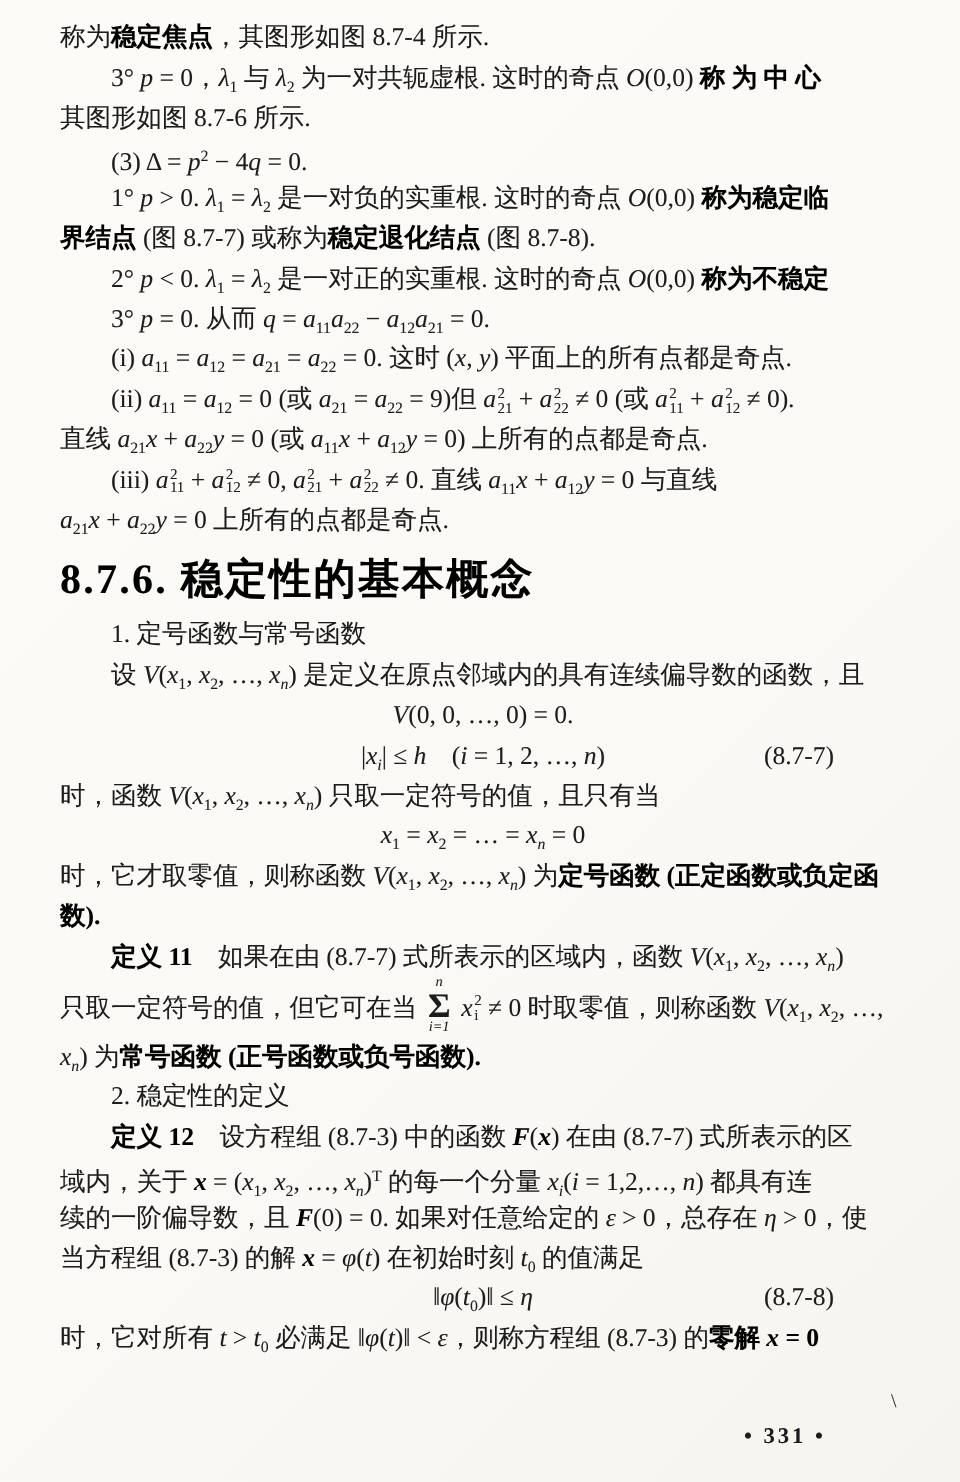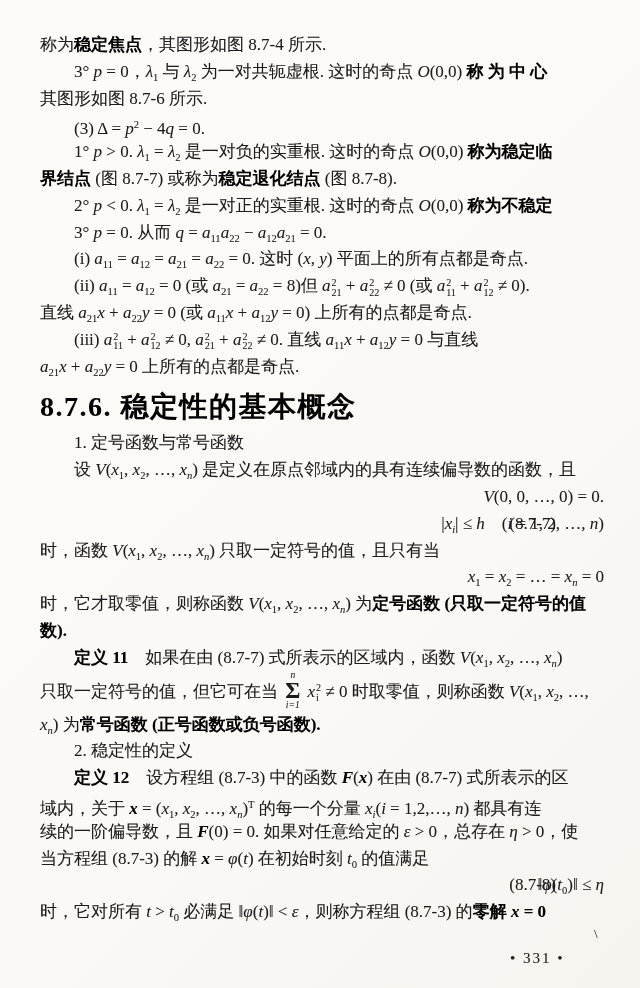--- a/index.html
+++ b/index.html
@@ -5,58 +5,58 @@
   html,body{margin:0;padding:0;}
   body{width:640px;height:988px;background:#eceae6;}
   #page{
     position:relative;width:640px;height:988px;overflow:hidden;
     background:linear-gradient(135deg,#fcfbf8 0%,#faf9f5 60%,#f5f4ef 100%);
     color:#1c1c1c;
     font-family:"Liberation Serif","DejaVu Serif",serif;
     font-size:17px;
     text-shadow:0.2px 0.2px 0 rgba(30,30,30,0.25);
   }
-  #doc{position:absolute;left:40px;right:36px;top:32px;}
+  #doc{position:absolute;left:40px;right:36px;top:12px;}
   .line{height:26.8px;line-height:26.8px;white-space:nowrap;}
   .line.indent{padding-left:34px;}
-  .line.center{text-align:right;position:relative;}
+  .line.center{text-align:center;position:relative;}
   .line.tall{height:40px;line-height:40px;}
   .line.heading{height:32px;line-height:32px;font-size:28px;font-weight:bold;
     margin:11px 0 7px 0;letter-spacing:1.5px;}
   .b{font-weight:bold;color:#000;}
   .it{font-style:italic;}
   .sb{font-size:10.5px;vertical-align:-4px;}
   .sp{font-size:10.5px;vertical-align:6px;}
   .ss{display:inline-flex;align-items:center;}
   .ss .base{font-style:italic;}
   .ss .stack{display:inline-flex;flex-direction:column;align-items:flex-start;
     font-size:10px;line-height:9.5px;margin-left:1px;transform:translateY(1px);}
   .sum{display:inline-flex;flex-direction:column;align-items:center;
     vertical-align:middle;line-height:1;margin:0 3px;transform:translateY(-2px);}
   .sum .lim{font-size:9.5px;font-style:italic;line-height:9px;}
   .sum .sigma{font-size:23px;line-height:21px;font-weight:bold;}
   .eqlabel{position:absolute;right:48px;top:0;}
-  #pagenum{position:absolute;left:496px;top:950px;font-size:15px;letter-spacing:2px;font-weight:normal;margin-left:14px;}
+  #pagenum{position:absolute;left:496px;top:950px;font-size:15px;letter-spacing:2px;font-weight:bold;}
   #stray{position:absolute;left:594px;top:926px;font-size:13px;color:#333;}
 </style>
 </head>
 <body>
 
 <div id="page">
   <div id="doc">
       <div class="line "><span class="">称为</span><span class="b">稳定焦点</span><span class="">，其图形如图 8.7-4 所示.</span></div>
       <div class="line  indent"><span class="">3°  </span><span class="it">p</span><span class=""> = 0，</span><span class="it">λ</span><span class="sb">1</span><span class=""> 与 </span><span class="it">λ</span><span class="sb">2</span><span class=""> 为一对共轭虚根. 这时的奇点 </span><span class="it">O</span><span class="">(0,0) </span><span class="b">称 为 中 心</span></div>
       <div class="line "><span class="">其图形如图 8.7-6 所示.</span></div>
       <div class="line  indent"><span class="">(3) Δ = </span><span class="it">p</span><span class="sp">2</span><span class=""> − 4</span><span class="it">q</span><span class=""> = 0.</span></div>
       <div class="line  indent"><span class="">1°  </span><span class="it">p</span><span class=""> &gt; 0. </span><span class="it">λ</span><span class="sb">1</span><span class=""> = </span><span class="it">λ</span><span class="sb">2</span><span class=""> 是一对负的实重根. 这时的奇点 </span><span class="it">O</span><span class="">(0,0) </span><span class="b">称为稳定临</span></div>
       <div class="line "><span class="b">界结点</span><span class=""> (图 8.7-7) 或称为</span><span class="b">稳定退化结点</span><span class=""> (图 8.7-8).</span></div>
       <div class="line  indent"><span class="">2°  </span><span class="it">p</span><span class=""> &lt; 0. </span><span class="it">λ</span><span class="sb">1</span><span class=""> = </span><span class="it">λ</span><span class="sb">2</span><span class=""> 是一对正的实重根. 这时的奇点 </span><span class="it">O</span><span class="">(0,0) </span><span class="b">称为不稳定</span></div>
       <div class="line  indent"><span class="">3°  </span><span class="it">p</span><span class=""> = 0. 从而 </span><span class="it">q</span><span class=""> = </span><span class="it">a</span><span class="sb">11</span><span class="it">a</span><span class="sb">22</span><span class=""> − </span><span class="it">a</span><span class="sb">12</span><span class="it">a</span><span class="sb">21</span><span class=""> = 0.</span></div>
       <div class="line  indent"><span class="">(i)  </span><span class="it">a</span><span class="sb">11</span><span class=""> = </span><span class="it">a</span><span class="sb">12</span><span class=""> = </span><span class="it">a</span><span class="sb">21</span><span class=""> = </span><span class="it">a</span><span class="sb">22</span><span class=""> = 0. 这时 (</span><span class="it">x</span><span class="">, </span><span class="it">y</span><span class="">) 平面上的所有点都是奇点.</span></div>
-      <div class="line  indent"><span class="">(ii) </span><span class="it">a</span><span class="sb">11</span><span class=""> = </span><span class="it">a</span><span class="sb">12</span><span class=""> = 0 (或 </span><span class="it">a</span><span class="sb">21</span><span class=""> = </span><span class="it">a</span><span class="sb">22</span><span class=""> = 8)但 </span><span class="ss">
+      <div class="line  indent"><span class="">(ii) </span><span class="it">a</span><span class="sb">11</span><span class=""> = </span><span class="it">a</span><span class="sb">12</span><span class=""> = 0 (或 </span><span class="it">a</span><span class="sb">21</span><span class=""> = </span><span class="it">a</span><span class="sb">22</span><span class=""> = 9)但 </span><span class="ss">
           <span class="base">a</span>
           <span class="stack">
             <span>2</span>
             <span>21</span>
           </span>
         </span><span class=""> + </span><span class="ss">
           <span class="base">a</span>
           <span class="stack">
             <span>2</span>
             <span>22</span>
@@ -101,21 +101,21 @@
           </span>
         </span><span class=""> ≠ 0. 直线 </span><span class="it">a</span><span class="sb">11</span><span class="it">x</span><span class=""> + </span><span class="it">a</span><span class="sb">12</span><span class="it">y</span><span class=""> = 0 与直线</span></div>
       <div class="line "><span class="it">a</span><span class="sb">21</span><span class="it">x</span><span class=""> + </span><span class="it">a</span><span class="sb">22</span><span class="it">y</span><span class=""> = 0 上所有的点都是奇点.</span></div>
       <div class="line heading"><span class="b">8.7.6. 稳定性的基本概念</span></div>
       <div class="line  indent"><span class="">1. 定号函数与常号函数</span></div>
       <div class="line  indent"><span class="">设 </span><span class="it">V</span><span class="">(</span><span class="it">x</span><span class="sb">1</span><span class="">, </span><span class="it">x</span><span class="sb">2</span><span class="">, …, </span><span class="it">x</span><span class="it sb">n</span><span class="">) 是定义在原点邻域内的具有连续偏导数的函数，且</span></div>
       <div class="line center"><span class="it">V</span><span class="">(0, 0, …, 0) = 0.</span></div>
       <div class="line center"><span class="">|</span><span class="it">x</span><span class="it sb">i</span><span class="">| ≤ </span><span class="it">h</span><span class="">　(</span><span class="it">i</span><span class=""> = 1, 2, …, </span><span class="it">n</span><span class="">)</span><span class="eqlabel">(8.7-7)</span></div>
       <div class="line "><span class="">时，函数 </span><span class="it">V</span><span class="">(</span><span class="it">x</span><span class="sb">1</span><span class="">, </span><span class="it">x</span><span class="sb">2</span><span class="">, …, </span><span class="it">x</span><span class="it sb">n</span><span class="">) 只取一定符号的值，且只有当</span></div>
       <div class="line center"><span class="it">x</span><span class="sb">1</span><span class=""> = </span><span class="it">x</span><span class="sb">2</span><span class=""> = … = </span><span class="it">x</span><span class="it sb">n</span><span class=""> = 0</span></div>
-      <div class="line "><span class="">时，它才取零值，则称函数 </span><span class="it">V</span><span class="">(</span><span class="it">x</span><span class="sb">1</span><span class="">, </span><span class="it">x</span><span class="sb">2</span><span class="">, …, </span><span class="it">x</span><span class="it sb">n</span><span class="">) 为</span><span class="b">定号函数 (只取一定符号的值</span></div>
+      <div class="line "><span class="">时，它才取零值，则称函数 </span><span class="it">V</span><span class="">(</span><span class="it">x</span><span class="sb">1</span><span class="">, </span><span class="it">x</span><span class="sb">2</span><span class="">, …, </span><span class="it">x</span><span class="it sb">n</span><span class="">) 为</span><span class="b">定号函数 (正定函数或负定函</span></div>
       <div class="line "><span class="b">数).</span></div>
       <div class="line  indent"><span class="b">定义 11</span><span class="">　如果在由 (8.7-7) 式所表示的区域内，函数 </span><span class="it">V</span><span class="">(</span><span class="it">x</span><span class="sb">1</span><span class="">, </span><span class="it">x</span><span class="sb">2</span><span class="">, …, </span><span class="it">x</span><span class="it sb">n</span><span class="">)</span></div>
       <div class="line  tall"><span class="">只取一定符号的值，但它可在当 </span><span class="sum">
           <span class="lim">n</span>
           <span class="sigma">Σ</span>
           <span class="lim">i=1</span>
         </span><span class=""> </span><span class="ss">
           <span class="base">x</span>
           <span class="stack">
             <span>2</span>

